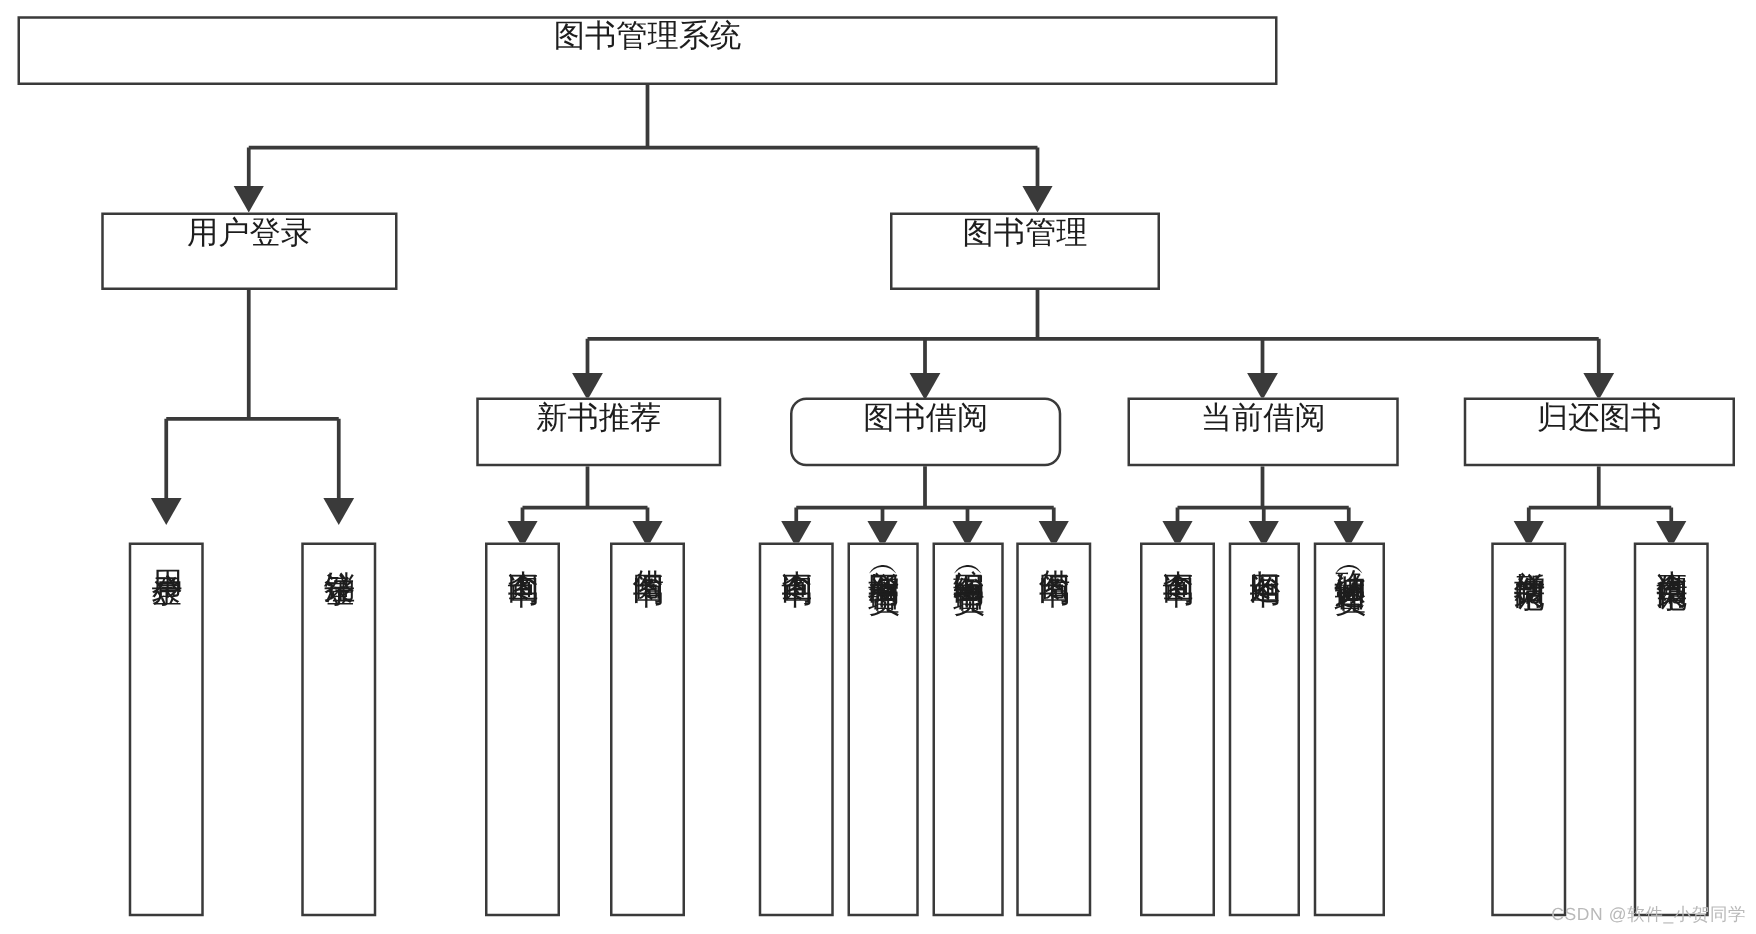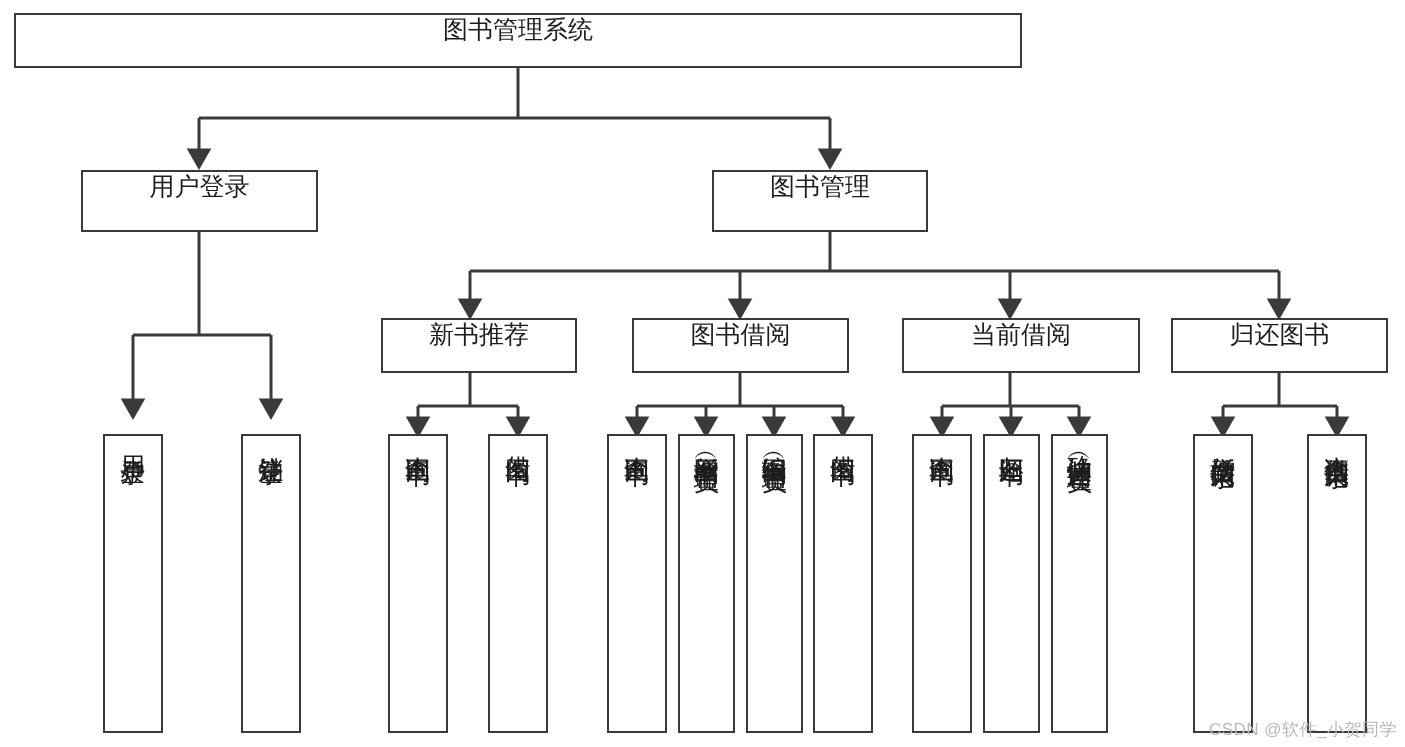--- a/index.html
+++ b/index.html
@@ -52,21 +52,21 @@
     font-size: 25px;
     writing-mode: vertical-rl;
     text-orientation: upright;
     letter-spacing: 2px;
     line-height: 1.05;
   }
   .watermark {
     position: absolute;
     right: 8px;
     bottom: 6px;
-    font-size: 17px;
+    font-size: 14px;
     color: #b9b9b9;
     font-family: "Liberation Sans", "DejaVu Sans", sans-serif;
     letter-spacing: 0.5px;
     user-select: none;
     pointer-events: none;
   }
 </style>
 </head>
 <body>
 
@@ -135,25 +135,25 @@
   </div>
 
   <div class="node-box" style="left:712px; top:170px; width:216px; height:62px;">
     <span class="node-label h-label">图书管理</span>
   </div>
 
   <div class="node-box" style="left:381px; top:318px; width:196px; height:55px;">
     <span class="node-label h-label">新书推荐</span>
   </div>
 
-  <div class="node-box" style="left:632px; top:318px; width:217px; height:55px;">
+  <div class="node-box" style="left:632px; top:318px; width:217px; height:55px;border-radius:13px;">
     <span class="node-label h-label">图书借阅</span>
   </div>
 
-  <div class="node-box" style="left:902px; top:318px; width:238px; height:55px;">
+  <div class="node-box" style="left:902px; top:318px; width:217px; height:55px;">
     <span class="node-label h-label">当前借阅</span>
   </div>
 
   <div class="node-box" style="left:1171px; top:318px; width:217px; height:55px;">
     <span class="node-label h-label">归还图书</span>
   </div>
 
   <div class="node-box" style="left:103px; top:434px; width:60px; height:299px;">
     <span class="node-label v-label">用户登录</span>
   </div>

